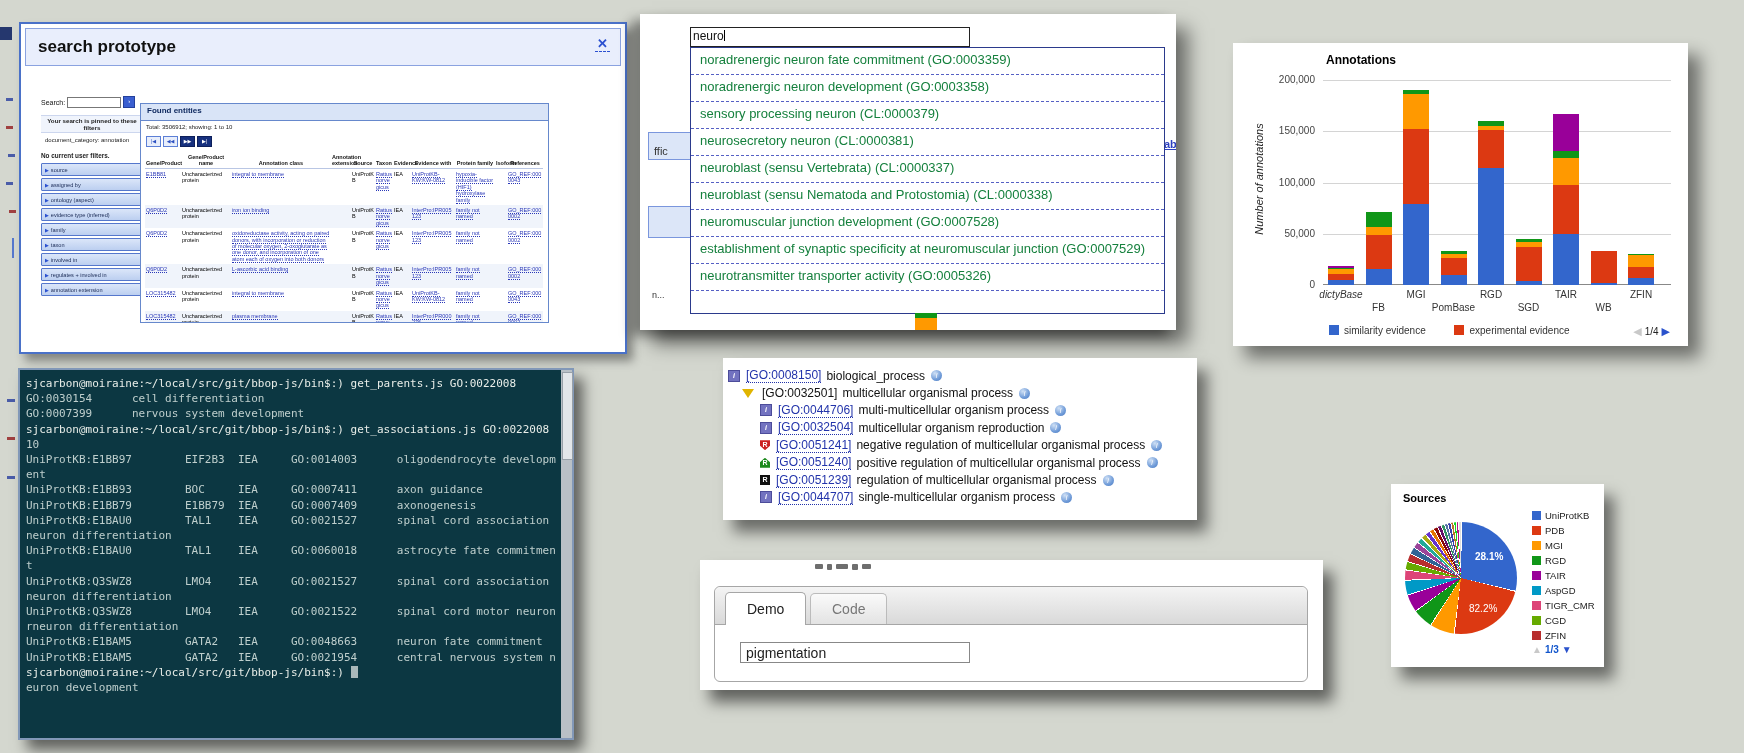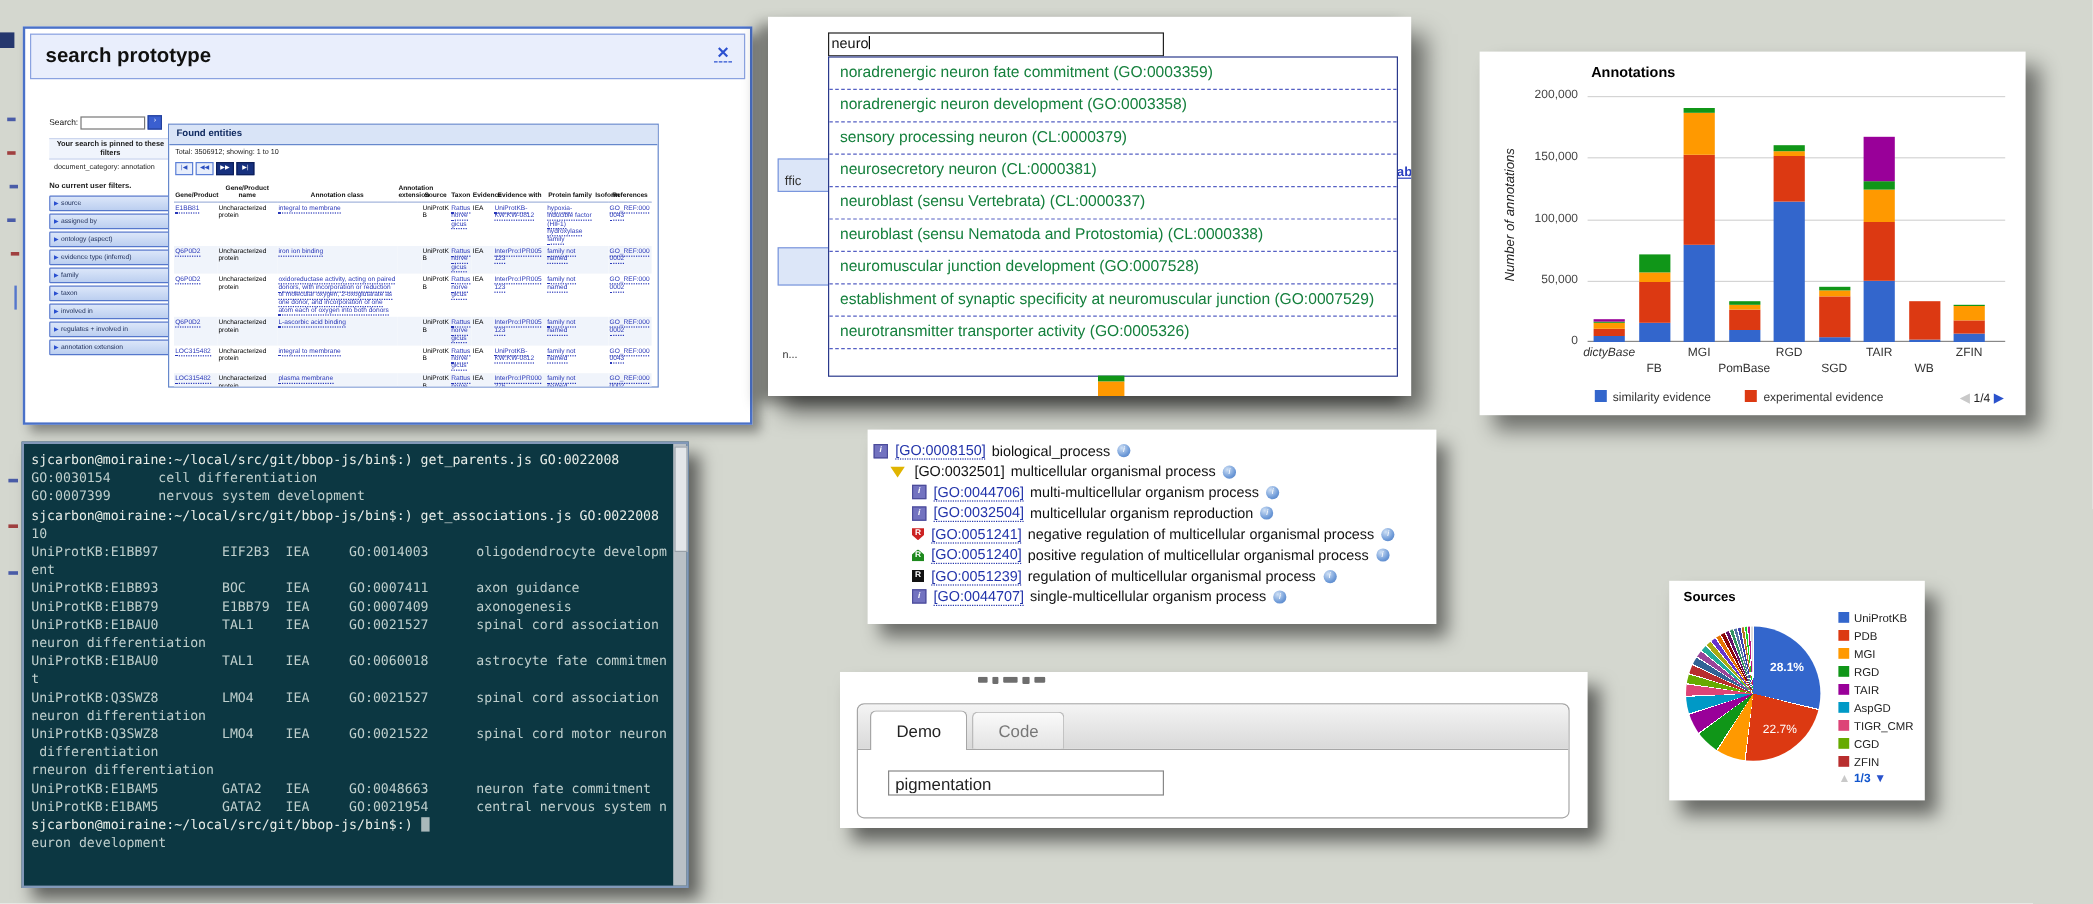--- a/index.html
+++ b/index.html
@@ -451,21 +451,20 @@
         <div class="tline">ent</div>
         <div class="tline">UniProtKB:E1BB93        BOC     IEA     GO:0007411      axon guidance</div>
         <div class="tline">UniProtKB:E1BB79        E1BB79  IEA     GO:0007409      axonogenesis</div>
         <div class="tline">UniProtKB:E1BAU0        TAL1    IEA     GO:0021527      spinal cord association</div>
         <div class="tline">neuron differentiation</div>
         <div class="tline">UniProtKB:E1BAU0        TAL1    IEA     GO:0060018      astrocyte fate commitmen</div>
         <div class="tline">t</div>
         <div class="tline">UniProtKB:Q3SWZ8        LMO4    IEA     GO:0021527      spinal cord association</div>
         <div class="tline">neuron differentiation</div>
         <div class="tline">UniProtKB:Q3SWZ8        LMO4    IEA     GO:0021522      spinal cord motor neuron</div>
-        <div class="tline"> differentiation</div>
         <div class="tline">rneuron differentiation</div>
         <div class="tline">UniProtKB:E1BAM5        GATA2   IEA     GO:0048663      neuron fate commitment</div>
         <div class="tline">UniProtKB:E1BAM5        GATA2   IEA     GO:0021954      central nervous system n</div>
         <div class="tline prompt">sjcarbon@moiraine:~/local/src/git/bbop-js/bin$:) <span id="cursor"></span></div>
         <div class="tline">euron development</div>
       </div>
     <div id="term-scroll">
         <div id="term-thumb"></div>
       </div>
   </div>
@@ -518,21 +517,21 @@
         <span class="t-id">[GO:0044707]</span>
         <span>single-multicellular organism process</span>
         <span class="t-info">i</span>
       </div>
     </div>
 
   <div id="pie-panel" class="panel">
     <span id="pie-title">Sources</span>
     <div id="pie" style="background: conic-gradient(rgb(255, 255, 255) 0%, rgb(255, 255, 255) 0.3%, rgb(51, 102, 204) 0.3%, rgb(51, 102, 204) 28.64%, rgb(255, 255, 255) 28.64%, rgb(255, 255, 255) 28.94%, rgb(220, 57, 18) 28.94%, rgb(220, 57, 18) 51.78%, rgb(255, 255, 255) 51.78%, rgb(255, 255, 255) 52.08%, rgb(255, 153, 0) 52.08%, rgb(255, 153, 0) 58.92%, rgb(255, 255, 255) 58.92%, rgb(255, 255, 255) 59.22%, rgb(16, 150, 24) 59.22%, rgb(16, 150, 24) 64.83%, rgb(255, 255, 255) 64.83%, rgb(255, 255, 255) 65.13%, rgb(153, 0, 153) 65.13%, rgb(153, 0, 153) 69.93%, rgb(255, 255, 255) 69.93%, rgb(255, 255, 255) 70.23%, rgb(0, 153, 198) 70.23%, rgb(0, 153, 198) 74.21%, rgb(255, 255, 255) 74.21%, rgb(255, 255, 255) 74.51%, rgb(221, 68, 119) 74.51%, rgb(221, 68, 119) 77.17%, rgb(255, 255, 255) 77.17%, rgb(255, 255, 255) 77.47%, rgb(102, 170, 0) 77.47%, rgb(102, 170, 0) 79.61%, rgb(255, 255, 255) 79.61%, rgb(255, 255, 255) 79.91%, rgb(184, 46, 46) 79.91%, rgb(184, 46, 46) 81.96%, rgb(255, 255, 255) 81.96%, rgb(255, 255, 255) 82.26%, rgb(49, 99, 149) 82.26%, rgb(49, 99, 149) 84%, rgb(255, 255, 255) 84%, rgb(255, 255, 255) 84.3%, rgb(153, 68, 153) 84.3%, rgb(153, 68, 153) 85.83%, rgb(255, 255, 255) 85.83%, rgb(255, 255, 255) 86.13%, rgb(34, 170, 153) 86.13%, rgb(34, 170, 153) 87.46%, rgb(255, 255, 255) 87.46%, rgb(255, 255, 255) 87.76%, rgb(170, 170, 17) 87.76%, rgb(170, 170, 17) 88.99%, rgb(255, 255, 255) 88.99%, rgb(255, 255, 255) 89.29%, rgb(102, 51, 204) 89.29%, rgb(102, 51, 204) 90.42%, rgb(255, 255, 255) 90.42%, rgb(255, 255, 255) 90.72%, rgb(230, 115, 0) 90.72%, rgb(230, 115, 0) 91.74%, rgb(255, 255, 255) 91.74%, rgb(255, 255, 255) 92.04%, rgb(139, 7, 7) 92.04%, rgb(139, 7, 7) 92.97%, rgb(255, 255, 255) 92.97%, rgb(255, 255, 255) 93.27%, rgb(101, 16, 103) 93.27%, rgb(101, 16, 103) 94.09%, rgb(255, 255, 255) 94.09%, rgb(255, 255, 255) 94.39%, rgb(50, 146, 98) 94.39%, rgb(50, 146, 98) 95.11%, rgb(255, 255, 255) 95.11%, rgb(255, 255, 255) 95.41%, rgb(85, 116, 166) 95.41%, rgb(85, 116, 166) 96.02%, rgb(255, 255, 255) 96.02%, rgb(255, 255, 255) 96.32%, rgb(59, 62, 172) 96.32%, rgb(59, 62, 172) 96.94%, rgb(255, 255, 255) 96.94%, rgb(255, 255, 255) 97.24%, rgb(183, 115, 34) 97.24%, rgb(183, 115, 34) 97.76%, rgb(255, 255, 255) 97.76%, rgb(255, 255, 255) 98.06%, rgb(22, 214, 32) 98.06%, rgb(22, 214, 32) 98.47%, rgb(255, 255, 255) 98.47%, rgb(255, 255, 255) 98.77%, rgb(185, 19, 131) 98.77%, rgb(185, 19, 131) 99.18%, rgb(255, 255, 255) 99.18%, rgb(255, 255, 255) 99.48%, rgb(221, 221, 221) 99.48%, rgb(221, 221, 221) 100%);"></div>
     <span class="pie-lab" style="left:84px;top:67px;font-weight:bold;">28.1%</span>
-    <span class="pie-lab" style="left:78px;top:119px;">22.7%</span>
+    <span class="pie-lab" style="left:78px;top:119px;">82.2%</span>
     <div id="pie-legend">
         <div class="pleg-row"><span class="pleg-sq" style="background: rgb(51, 102, 204);"></span><span>UniProtKB</span></div>
         <div class="pleg-row"><span class="pleg-sq" style="background: rgb(220, 57, 18);"></span><span>PDB</span></div>
         <div class="pleg-row"><span class="pleg-sq" style="background: rgb(255, 153, 0);"></span><span>MGI</span></div>
         <div class="pleg-row"><span class="pleg-sq" style="background: rgb(16, 150, 24);"></span><span>RGD</span></div>
         <div class="pleg-row"><span class="pleg-sq" style="background: rgb(153, 0, 153);"></span><span>TAIR</span></div>
         <div class="pleg-row"><span class="pleg-sq" style="background: rgb(0, 153, 198);"></span><span>AspGD</span></div>
         <div class="pleg-row"><span class="pleg-sq" style="background: rgb(221, 68, 119);"></span><span>TIGR_CMR</span></div>
         <div class="pleg-row"><span class="pleg-sq" style="background: rgb(102, 170, 0);"></span><span>CGD</span></div>
         <div class="pleg-row"><span class="pleg-sq" style="background: rgb(184, 46, 46);"></span><span>ZFIN</span></div>

